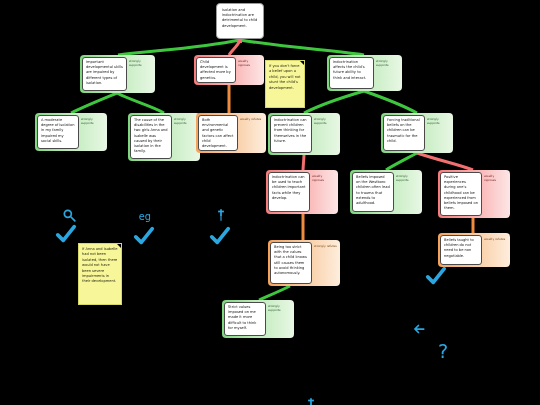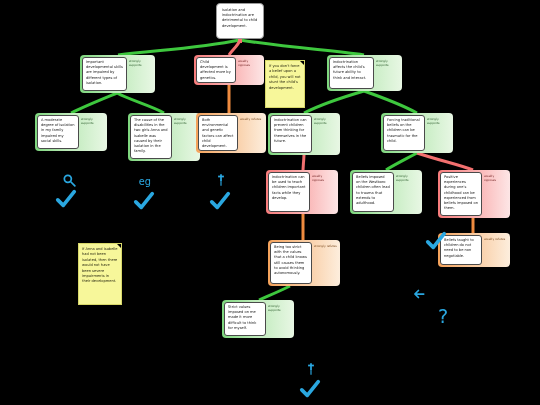--- a/index.html
+++ b/index.html
@@ -65,21 +65,21 @@
     overflow:hidden;
   }
   .note::after{
     content:"";
     position:absolute; right:0; top:0;
     border-width:0 4px 4px 0;
     border-style:solid;
     border-color:#e9e98a #000 transparent transparent;
   }
 
-  .badge { position:absolute; }
+  .badge { position:absolute;margin-top:35px; }
   .badge svg { display:block; }
 </style>
 </head>
 <body>
 
 <div id="canvas">
 
   <svg class="links" viewBox="0 0 540 405">
 
     <path d="M240,40 C200,48 160,50 118,55" stroke="#3ec73e" stroke-width="3" fill="none"></path>

